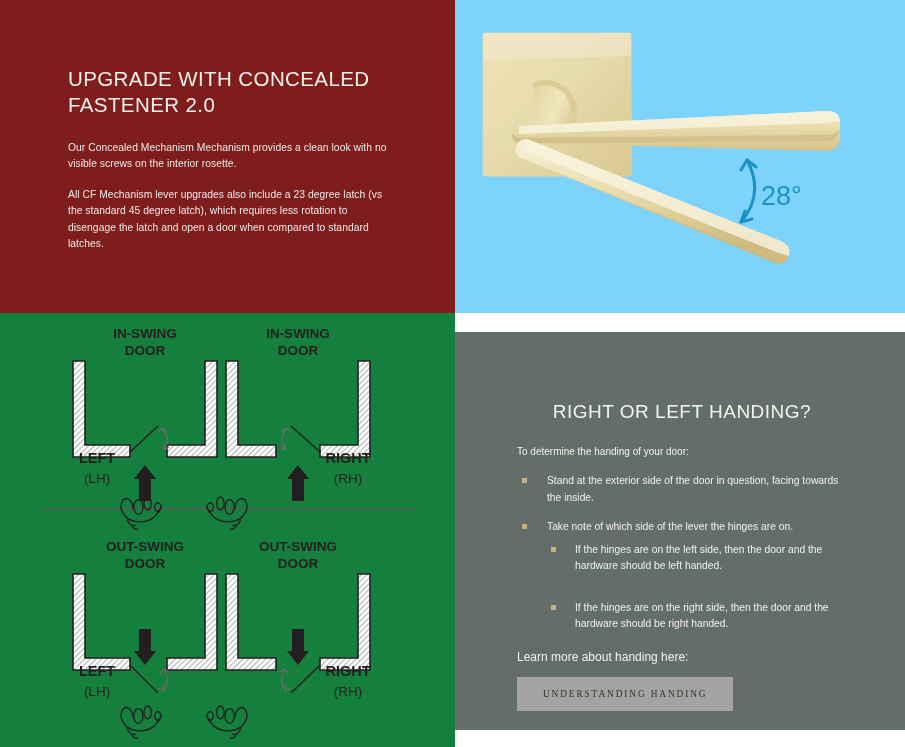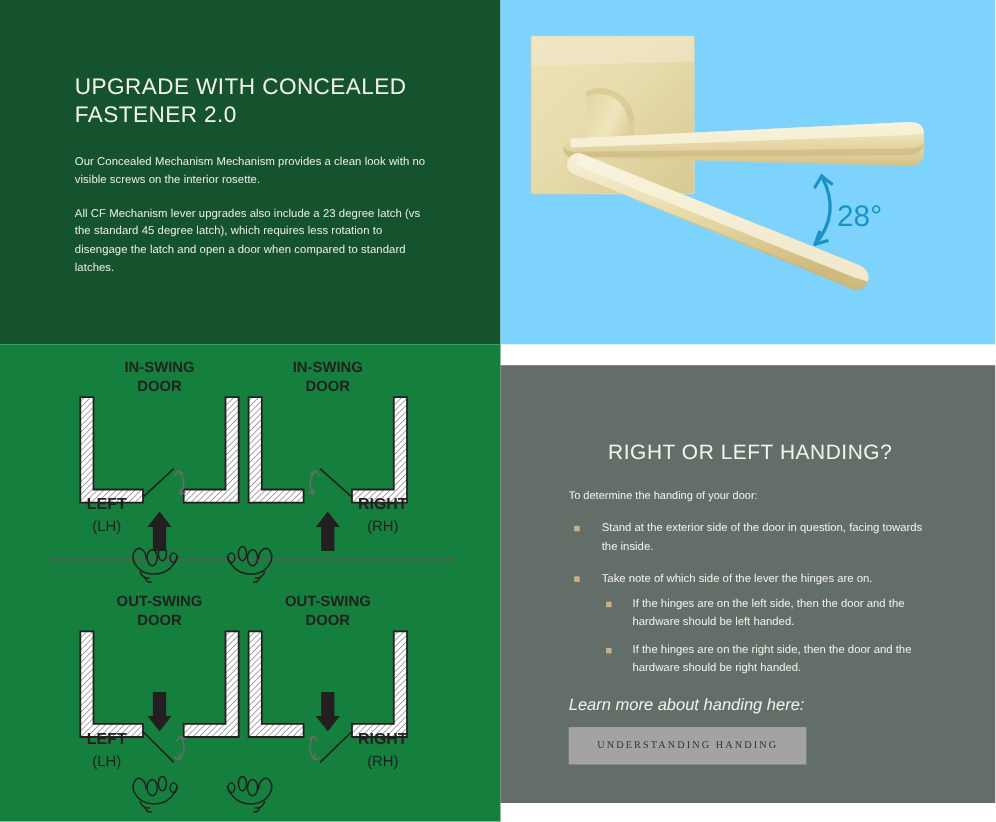--- a/index.html
+++ b/index.html
@@ -9,21 +9,21 @@
     font-family:"Liberation Sans","DejaVu Sans",sans-serif;
     -webkit-font-smoothing:antialiased;
   }
 
   
   .panel{position:absolute;box-sizing:border-box;}
 
   
   #promo-panel{
     left:0;top:0;width:455px;height:313px;
-    background:#14532d;
+    background:#7f1d1d;
   }
   #promo-inner{position:absolute;left:68px;top:66px;width:320px;}
   #promo-title{
     font-size:20.5px;line-height:26px;font-weight:300;letter-spacing:.4px;
     color:#f3f1ee;margin:0 0 22px 0;text-transform:uppercase;
   }
   .promo-para{
     font-size:10.3px;line-height:16.4px;color:#eceaea;margin:0 0 14px 0;
     font-weight:400;letter-spacing:.05px;
   }
@@ -61,29 +61,29 @@
     font-size:10.3px;line-height:16.5px;color:#f2f0ed;font-weight:400;
   }
   ul.info-list > li:last-child{margin-bottom:0;}
   .bullet-sq{
     position:absolute;left:5px;top:5px;width:5px;height:5px;
     background:#cbb храм;
   }
   .bullet-sq{background:#c9b183;}
   ul.sub-list{list-style:none;margin:6px 0 0 0;padding:0;}
   ul.sub-list > li{
-    position:relative;padding-left:28px;margin-top:9px;
+    position:relative;padding-left:28px;margin-top:25px;
     font-size:10.3px;line-height:16.5px;color:#f2f0ed;
   }
   ul.sub-list > li:first-child{margin-top:4px;}
   .bullet-sq-sub{
     position:absolute;left:4px;top:5px;width:5px;height:5px;background:#c9b183;
   }
   .learn-more{
-    font-size:15px;line-height:16px;color:#f2f0ed;margin:16px 0 12px 0;font-style:italic;
+    font-size:12px;line-height:16px;color:#f2f0ed;margin:16px 0 12px 0;
   }
   #understanding-handing-button{
     display:inline-block;background:#a3a3a3;border:none;
     color:#3a3224;font-size:9.3px;letter-spacing:1.9px;
     padding:12px 26px;text-transform:uppercase;cursor:pointer;
     font-family:"Liberation Serif","DejaVu Serif",serif;
     min-width:180px;text-align:center;
   }
 </style>
 </head>

